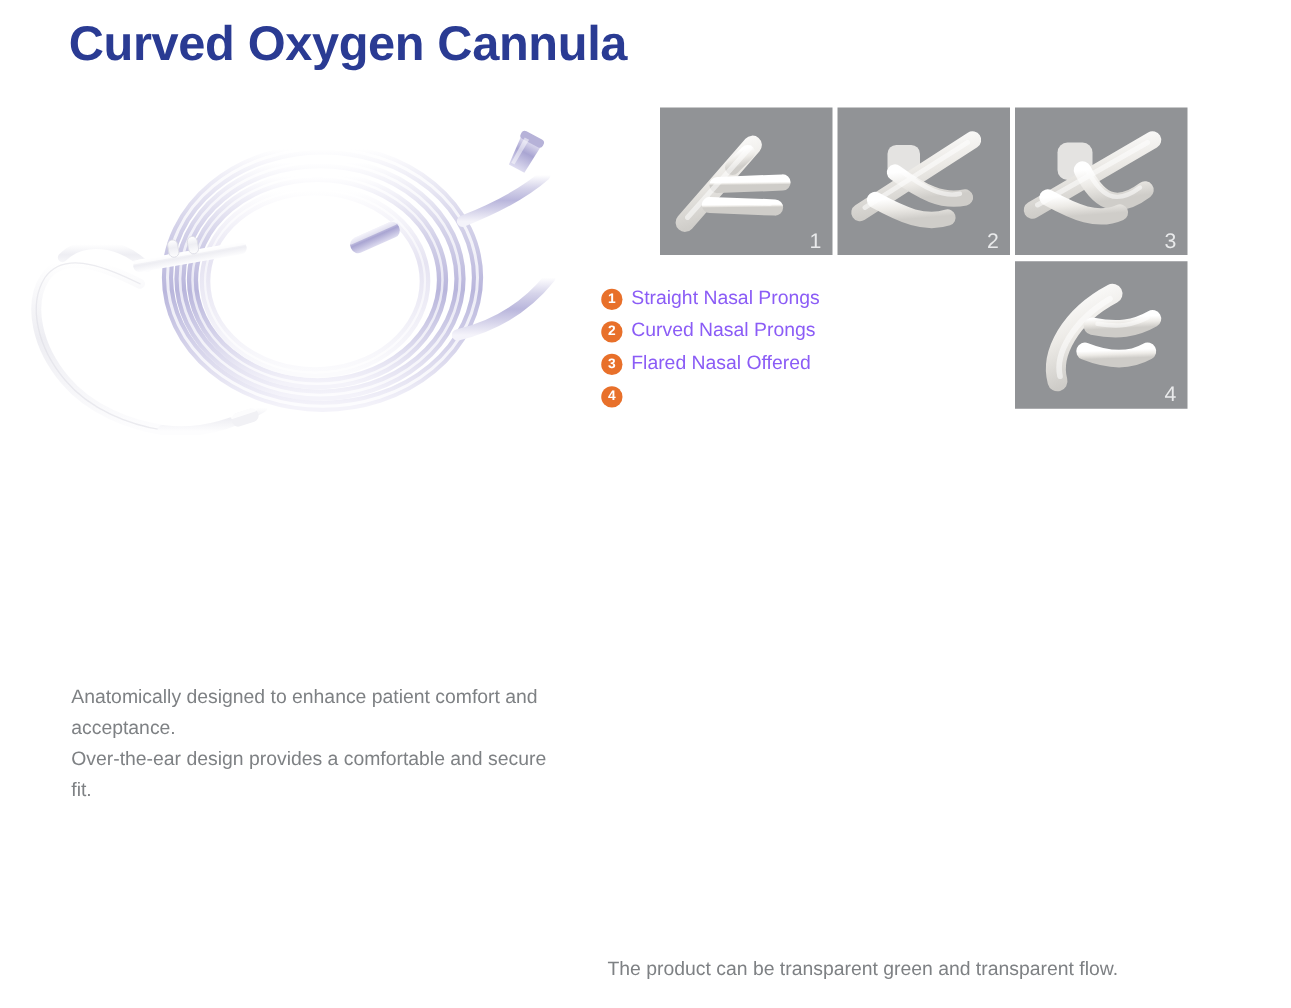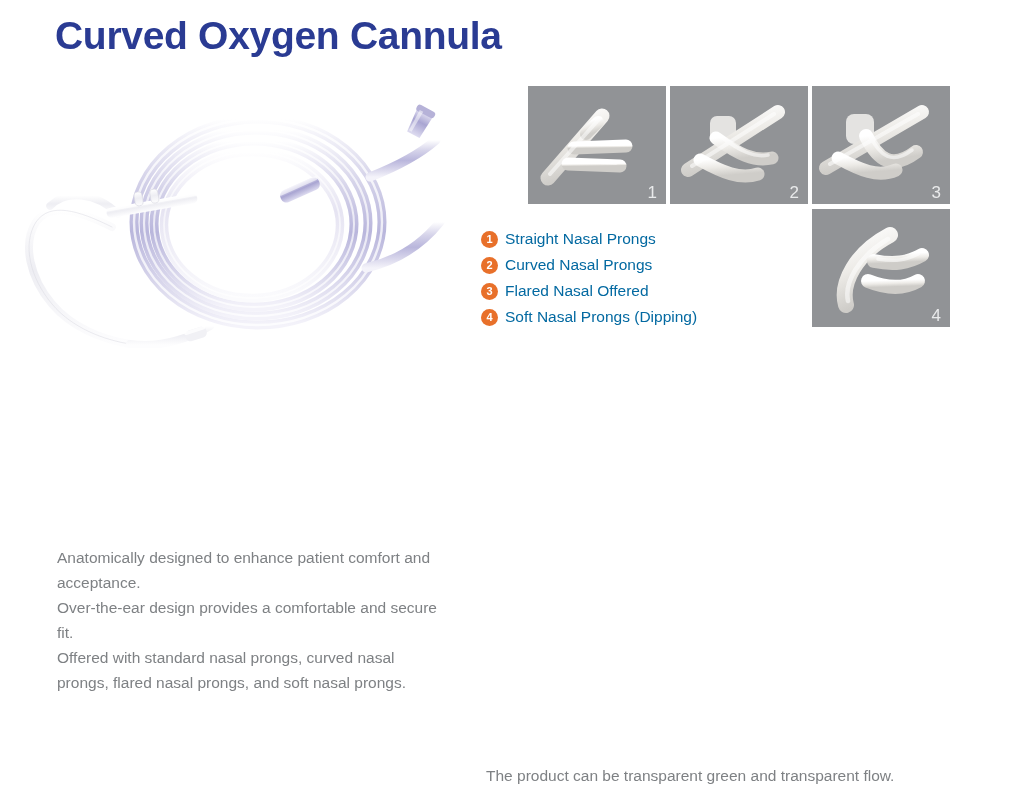--- a/index.html
+++ b/index.html
@@ -100,21 +100,21 @@
     font-weight: bold;
     display: flex;
     align-items: center;
     justify-content: center;
     flex: 0 0 auto;
     line-height: 1;
   }
   .legend-label {
     margin-left: 7px;
     font-size: 15.5px;
-    color: #0369a1;
+    color: #8b5cf6;
     white-space: nowrap;
   }
 
   
   .description {
     position: absolute;
     left: 57px;
     top: 545px;
     width: 390px;
     font-size: 15.5px;
@@ -337,24 +337,22 @@
     <span class="legend-label">Curved Nasal Prongs</span>
   </div>
 
   <div class="legend-item">
     <span class="legend-badge">3</span>
     <span class="legend-label">Flared Nasal Offered</span>
   </div>
 
   <div class="legend-item">
     <span class="legend-badge">4</span>
-    <span class="legend-label">Soft Nasal Prongs (Dipping)</span>
   </div>
 
 </div>
 
 <div class="description">
   <p>Anatomically designed to enhance patient comfort and acceptance.</p>
   <p>Over-the-ear design provides a comfortable and secure fit.</p>
-  <p>Offered with standard nasal prongs, curved nasal prongs, flared nasal prongs, and soft nasal prongs.</p>
 </div>
 
 <div class="footer-caption">The product can be transparent green and transparent flow.</div>
 
 </body></html>

